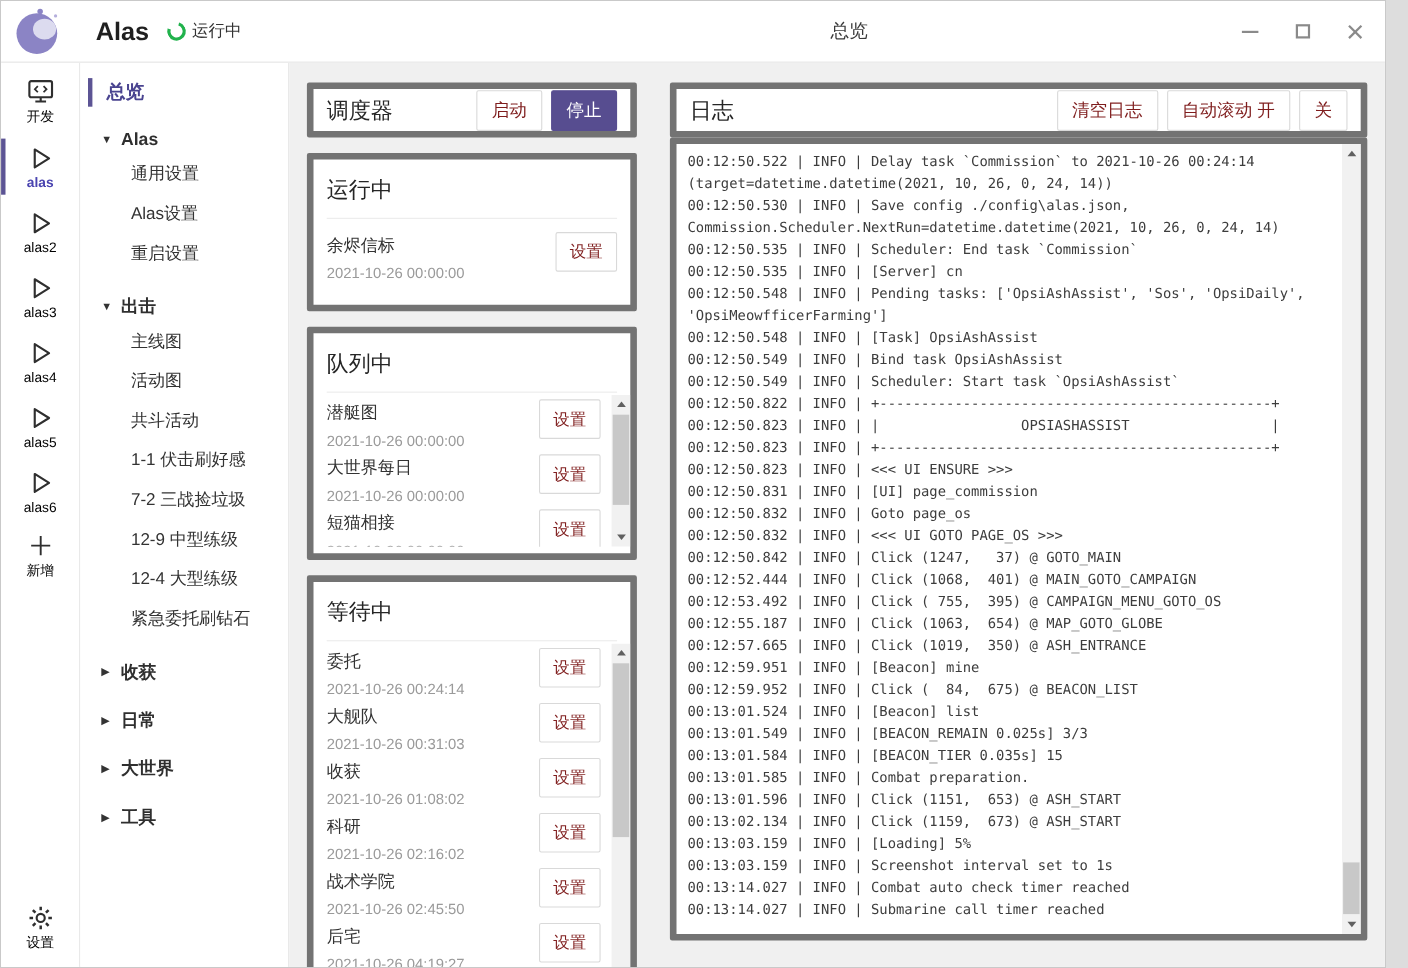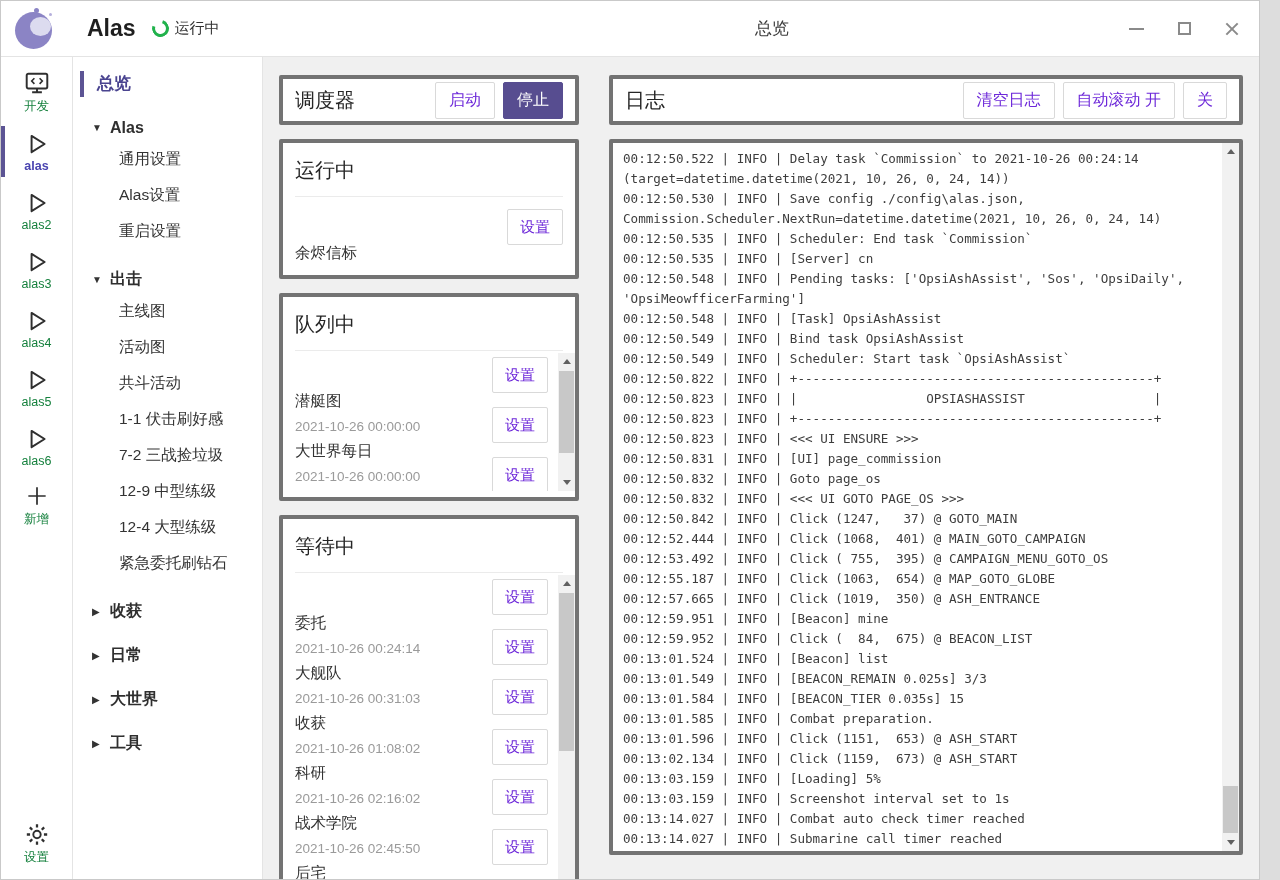--- a/index.html
+++ b/index.html
@@ -34,61 +34,61 @@
 
   
   .body { flex:1; display:flex; min-height:0; }
 
   
   .iconbar { width:72px; flex:0 0 72px; border-right:1px solid #e4e4e4; display:flex;
              flex-direction:column; align-items:stretch; padding-top:6px; background:#fff; }
   .ib-item { position:relative; height:59px; display:flex; flex-direction:column; align-items:center;
              justify-content:center; gap:2px; cursor:pointer; }
   .ib-item .ib-icon { width:26px; height:26px; display:flex; align-items:center; justify-content:center; }
-  .ib-label { font-size:12.5px; color:#15803d; }
+  .ib-label { font-size:12.5px; color:#000000; }
   .ib-item.active .ib-label { color:#4a44b0; font-weight:bold; }
   .ib-item.active::before { content:""; position:absolute; left:0; top:4px; bottom:4px; width:4px; background:#5c5494; }
   .ib-settings { margin-top:auto; margin-bottom:6px; }
 
   
   .sidebar { width:190px; flex:0 0 190px; border-right:1px solid #e4e4e4; padding-top:12px;
              background:#fff; overflow:hidden; }
   .sb-active { margin:2px 0 0 7px; border-left:4px solid #5c5494; padding-left:13px;
                font-size:17px; font-weight:bold; color:#4a4490; line-height:26px; cursor:pointer; }
   .sb-group { display:flex; align-items:center; gap:7px; padding-left:19px; margin-top:17px;
               height:27px; cursor:pointer; }
   .sb-arrow { font-size:10px; color:#333; width:11px; }
   .sb-group-label { font-size:16px; font-weight:600; color:#2f2f2f; }
   .sb-sub { padding-left:46px; font-size:15.5px; color:#333; height:36px; line-height:36px;
             cursor:pointer; white-space:nowrap; }
 
   
   .main { flex:1; background:#f0f0f0; padding:18px 16px 24px 16px; display:flex; gap:30px; min-width:0; }
   .col-sched { width:300px; flex:0 0 300px; display:flex; flex-direction:column; gap:14px; }
-  .col-log { flex:1; display:flex; flex-direction:column; gap:14px; min-width:0; }
-
-  .card { background:#fff; border:4px solid #737373; border-radius:2px; }
+  .col-log { flex:1; display:flex; flex-direction:column; min-width:0; }
+
+  .card { background:#fff; border:6px solid #737373; border-radius:2px; }
 
   .bar-card { height:50px; flex:0 0 50px; display:flex; align-items:center; padding:0 12px; }
   .bar-title { font-size:20px; color:#262626; }
   .bar-btns { margin-left:auto; display:flex; gap:8px; }
   .btn { height:37px; padding:0 13px; font-size:16px; background:#fff; border:1px solid #d9d9d9;
-         border-radius:2px; color:#6d28d9; font-family:inherit; cursor:pointer; white-space:nowrap; }
+         border-radius:2px; color:#7f1d1d; font-family:inherit; cursor:pointer; white-space:nowrap; }
   .btn-primary { background:#574d90; border-color:#574d90; color:#fff; }
 
   .sec-card { padding:10px 0 6px 12px; display:flex; flex-direction:column; }
   .sec-title { font-size:20px; color:#262626; padding:4px 0 12px; }
   .sec-divider { border-top:1px solid #ebebeb; margin-right:12px; }
   .task-viewport { position:relative; overflow:hidden; margin-top:2px; }
   .vp-run    { height:70px; }
   .vp-queue  { height:138px; }
   .vp-wait   { height:325px; }
   .task-row { position:relative; height:50px; padding-top:6px; }
   .vp-run .task-row { height:64px; padding-top:12px; }
-  .task-name { font-size:15.5px; color:#333;margin-top:32px; }
+  .task-name { font-size:15.5px; color:#333; }
   .task-time { font-size:13.5px; color:#9a9a9a; margin-top:7px; height:16px; }
   .btn-set { position:absolute; top:4px; right:27px; width:56px; height:36px; font-size:15px; padding:0; }
   .vp-run .btn-set { right:12px; top:10px; }
 
   
   .fscroll { position:absolute; top:0; right:0; bottom:0; width:17px; background:#f1f1f1; }
   .fs-arrow { position:absolute; left:0; right:0; height:17px; display:flex; align-items:center; justify-content:center; }
   .fs-arrow.up { top:0; } .fs-arrow.down { bottom:0; }
   .tri-up { width:0; height:0; border-left:4px solid transparent; border-right:4px solid transparent;
             border-bottom:5px solid #606060; }

